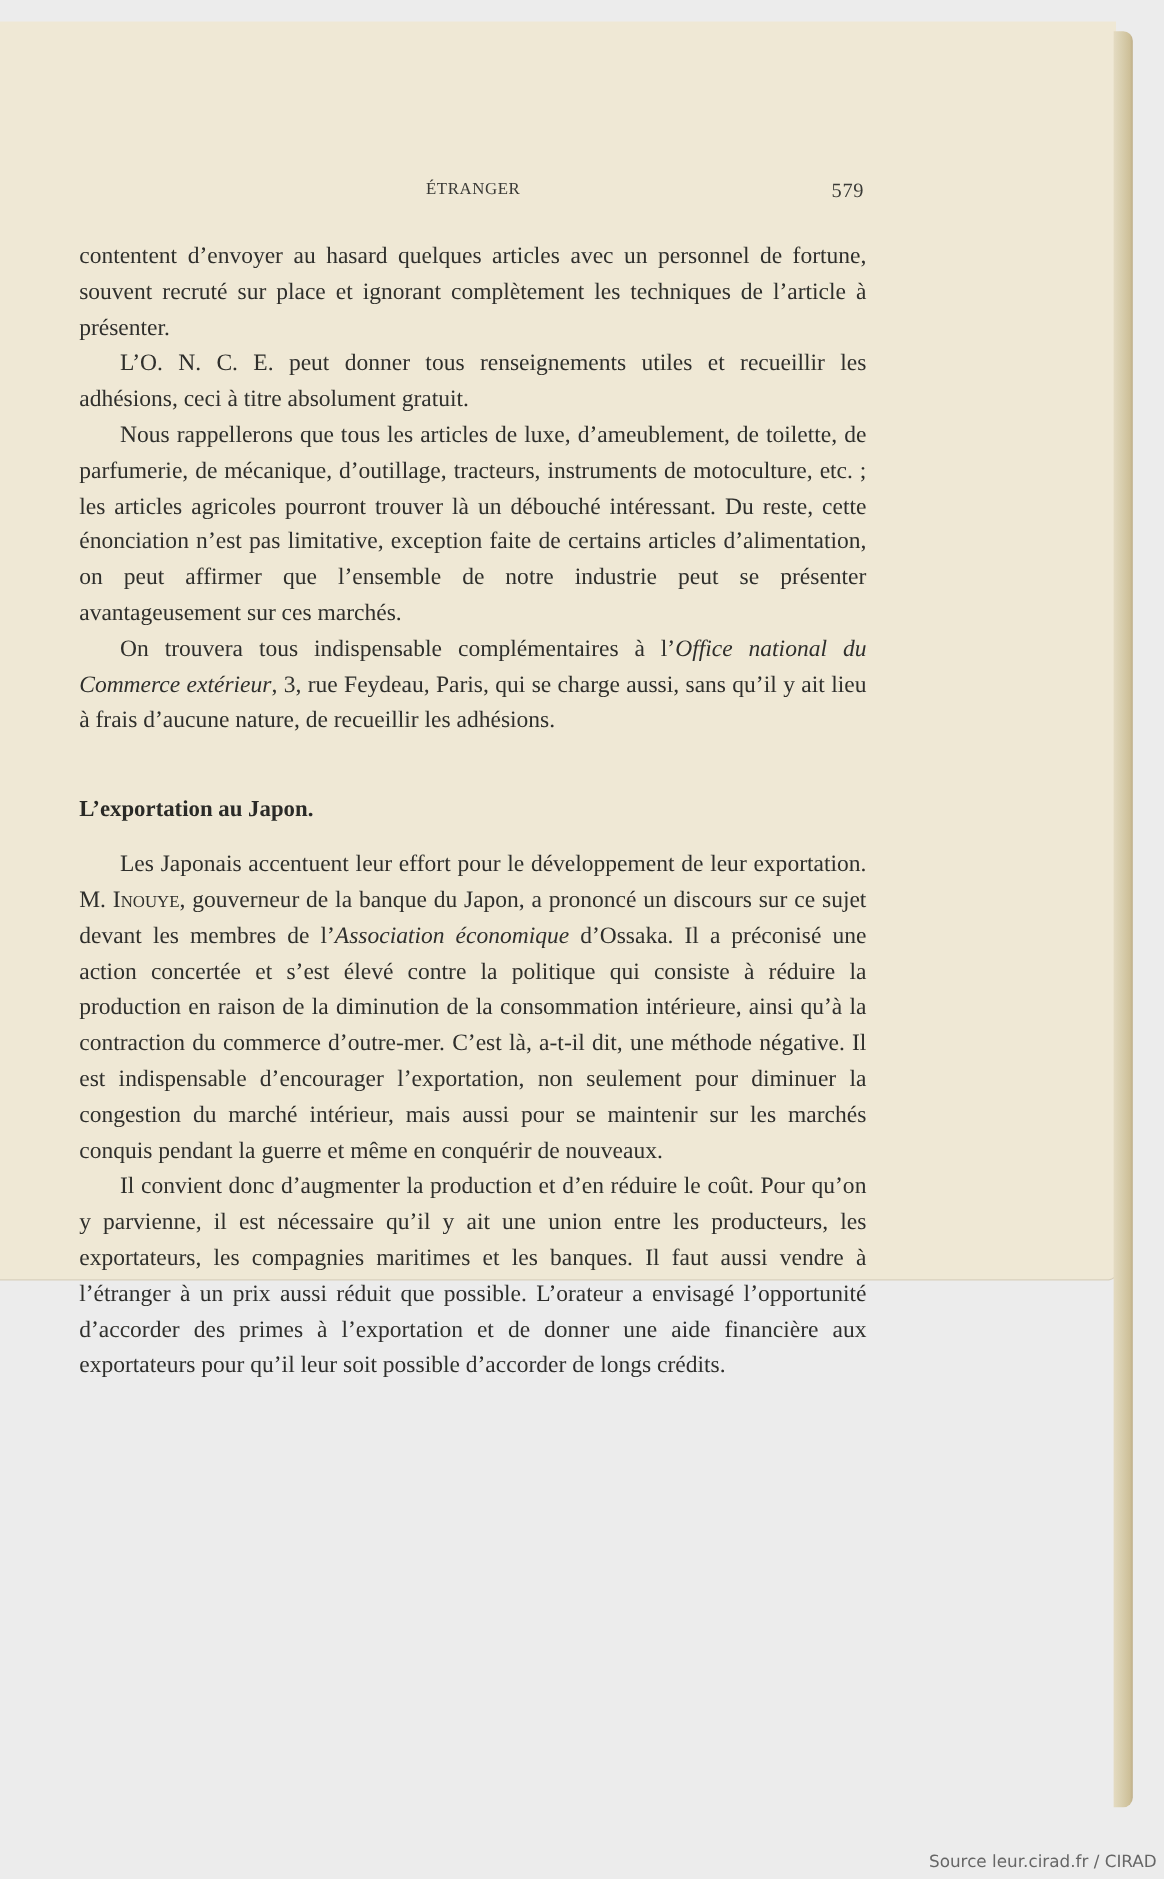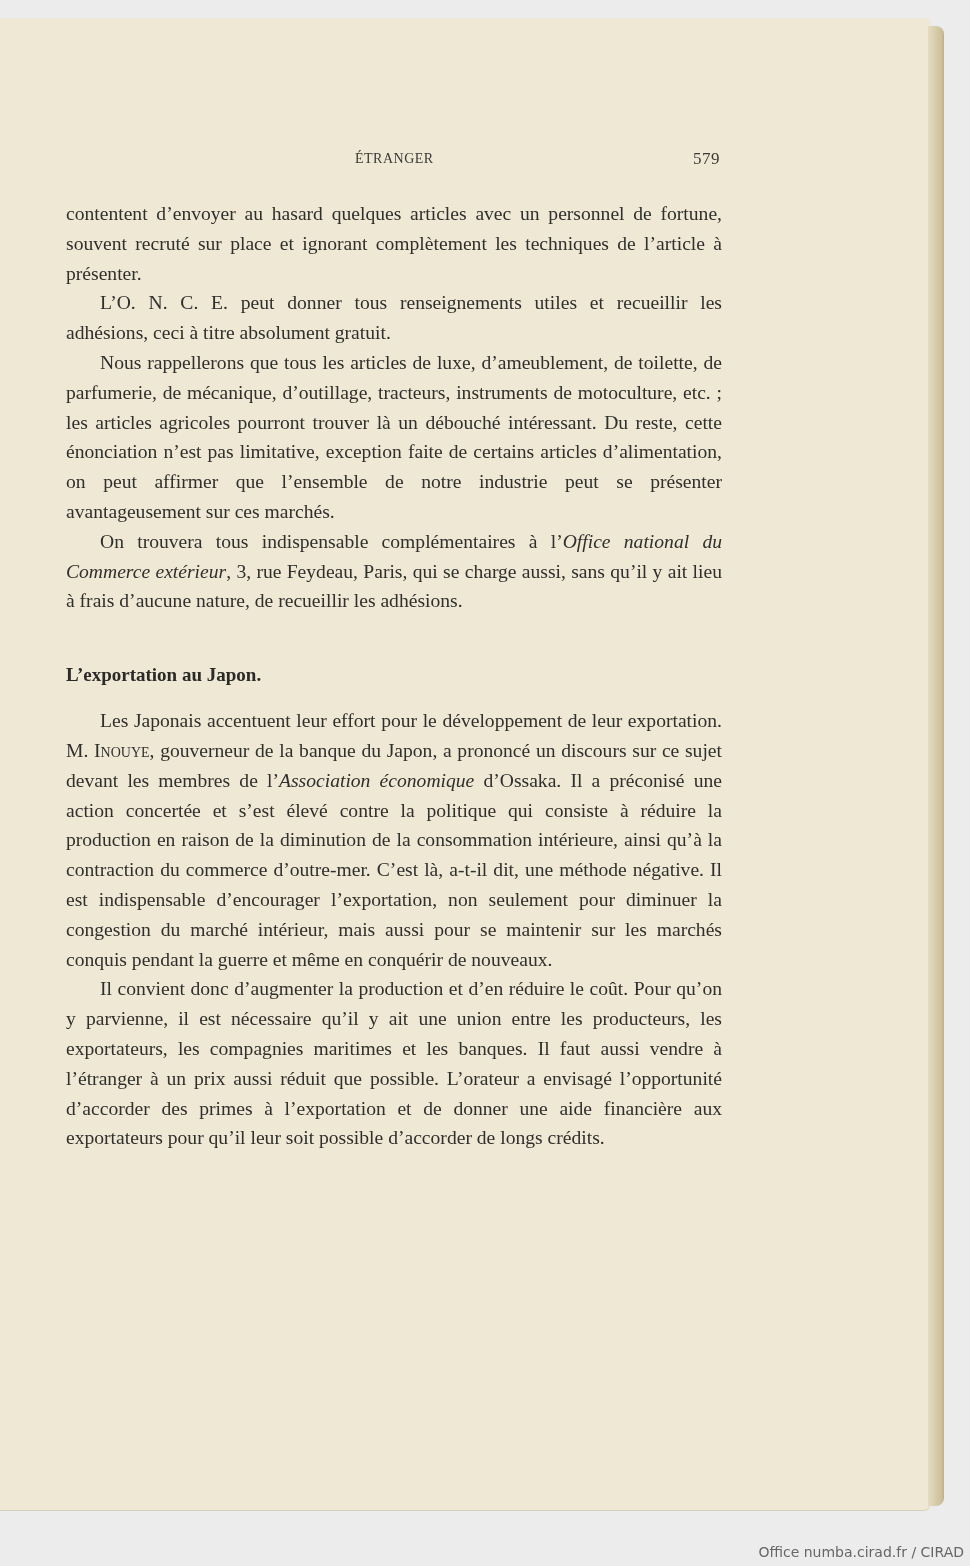--- a/index.html
+++ b/index.html
@@ -2,21 +2,21 @@
 <html><head>
 <meta charset="utf-8">
 <style>
   html, body { margin:0; padding:0; }
   body {
     width:970px; height:1566px; position:relative; overflow:hidden;
     background:#ececec;
     font-family:"Liberation Serif", "DejaVu Serif", serif;
   }
   .page {
-    position:absolute; left:0; top:18px; width:930px; height:1492px;
+    position:absolute; left:0; top:18px; width:930px; height:1048px;
     background:#efe8d5;
     border-bottom-right-radius:6px;
     box-shadow: 0 1px 0 #d8d0bc;
   }
   .page-edge {
     position:absolute; left:928px; top:26px; width:16px; height:1480px;
     background:linear-gradient(to right,#e4dbc2,#d9cfaf 40%,#cdbf98 85%,#bfae88);
     border-top-right-radius:8px; border-bottom-right-radius:8px;
   }
   .running-head {
@@ -61,13 +61,13 @@
       </div>
     <p class="section-title">L’exportation au Japon.</p>
     <div id="section-body">
         <p class="indent"><span>Les Japonais accentuent leur effort pour le développement de leur exportation. M. </span><span class="sc">Inouye</span><span>, gouverneur de la banque du Japon, a prononcé un discours sur ce sujet devant les membres de l’</span><i>Association économique</i><span> d’Ossaka. Il a préconisé une action concertée et s’est élevé contre la politique qui consiste à réduire la production en raison de la diminution de la consommation intérieure, ainsi qu’à la contraction du commerce d’outre-mer. C’est là, a-t-il dit, une méthode négative. Il est indispensable d’encourager l’exportation, non seulement pour diminuer la congestion du marché intérieur, mais aussi pour se maintenir sur les marchés conquis pendant la guerre et même en conquérir de nouveaux.</span></p>
         <p class="indent"><span>Il convient donc d’augmenter la production et d’en réduire le coût. Pour qu’on y parvienne, il est nécessaire qu’il y ait une union entre les producteurs, les exportateurs, les compagnies maritimes et les banques. Il faut aussi vendre à l’étranger à un prix aussi réduit que possible. L’orateur a envisagé l’opportunité d’accorder des primes à l’exportation et de donner une aide financière aux exportateurs pour qu’il leur soit possible d’accorder de longs crédits.</span></p>
       </div>
   </div>
 </div>
 <div class="page-edge"></div>
 
-<div class="source">Office numba.cirad.fr / CIRAD</div>
+<div class="source">Source leur.cirad.fr / CIRAD</div>
 
 </body></html>

